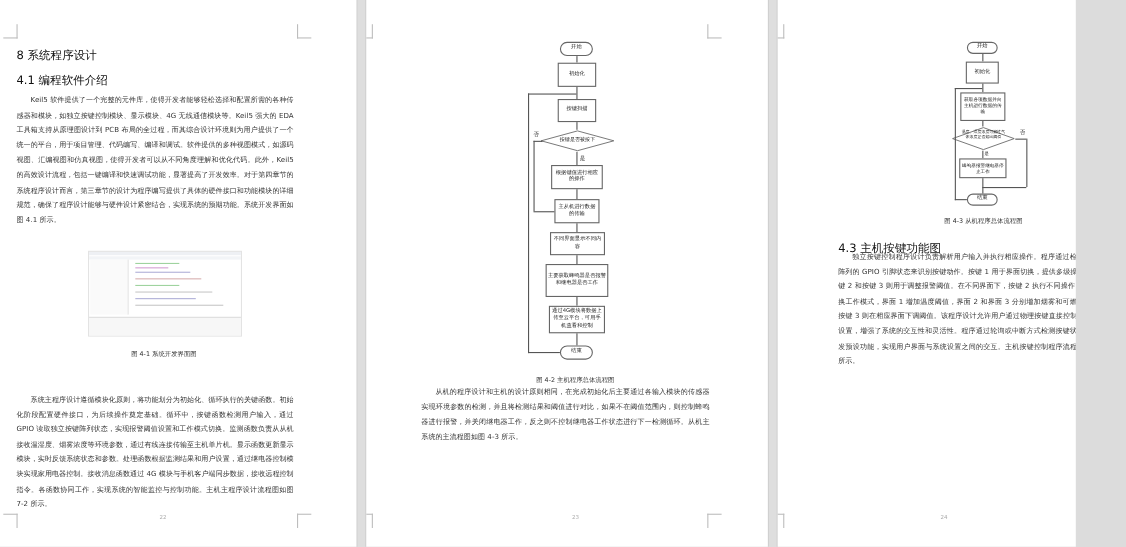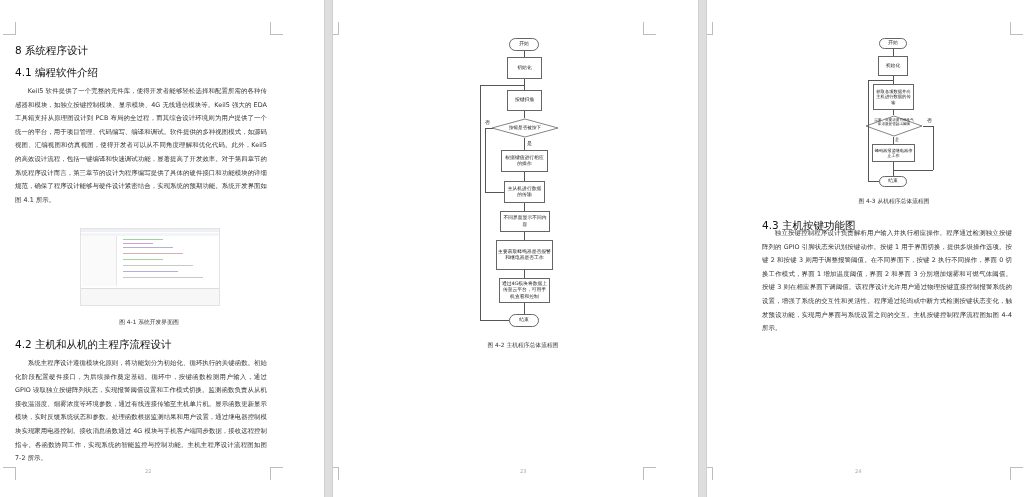--- a/index.html
+++ b/index.html
@@ -7,21 +7,21 @@
     width:1024px; height:497px; overflow:hidden; position:relative;
     background:#dcdcdc;
     font-family: "DejaVu Sans", "Liberation Sans", sans-serif;
     color:#222;
   }
   .page {
     position:absolute; top:0; height:497px; background:#fff; overflow:hidden;
   }
   #p1 { left:0; width:324px; }
   #p2 { left:333px; width:365px; }
-  #p3 { left:707px; width:317px; }
+  #p3 { left:707px; width:271px; }
   .gap { position:absolute; top:0; height:497px; background:#dedede; border-left:1px solid #cfcfcf; border-right:1px solid #cfcfcf; box-sizing:border-box; }
   .corner { position:absolute; width:12px; height:12px; border-color:#bdbdbd; border-style:solid; border-width:0; }
   .c-tl { border-right-width:1px; border-bottom-width:1px; }
   .c-tr { border-left-width:1px; border-bottom-width:1px; }
   .c-bl { border-right-width:1px; border-top-width:1px; }
   .c-br { border-left-width:1px; border-top-width:1px; }
 
   .h1 { position:absolute; font-size:10.5px; font-weight:normal; color:#111; white-space:nowrap; }
   .para {
     position:absolute; font-size:6.4px; line-height:13.6px; color:#333;
@@ -71,21 +71,20 @@
     <div class="line" style="left:42px;top:18px;width:50px;background:#b0b0d8;"></div>
     <div class="line" style="left:42px;top:24px;width:60px;background:#d8b0b0;"></div>
     <div class="line" style="left:42px;top:30px;width:40px;background:#9fd39f;"></div>
     <div class="line" style="left:42px;top:36px;width:70px;background:#c8c8c8;"></div>
     <div class="line" style="left:42px;top:42px;width:55px;background:#b0b0d8;"></div>
     <div class="line" style="left:42px;top:48px;width:80px;background:#c8c8c8;"></div>
     <div class="out"></div>
   </div>
   <div class="caption" style="left:80px;top:318px;width:138px;">图 4-1  系统开发界面图</div>
 
-  <div class="h1" style="left:15px;top:338px;">4.2  主机和从机的主程序流程设计</div>
   <div class="para" style="left:15px;top:357px;width:252px;">系统主程序设计遵循模块化原则，将功能划分为初始化、循环执行的关键函数。初始化阶段配置硬件接口，为后续操作奠定基础。循环中，按键函数检测用户输入，通过 GPIO 读取独立按键阵列状态，实现报警阈值设置和工作模式切换。监测函数负责从从机接收温湿度、烟雾浓度等环境参数，通过有线连接传输至主机单片机。显示函数更新显示模块，实时反馈系统状态和参数。处理函数根据监测结果和用户设置，通过继电器控制模块实现家用电器控制。接收消息函数通过 4G 模块与手机客户端同步数据，接收远程控制指令。各函数协同工作，实现系统的智能监控与控制功能。主机主程序设计流程图如图 7-2 所示。</div>
 
   <div class="pagenum" style="left:145px;top:468px;">22</div>
 </div>
 
 <div class="page" id="p2">
   <div class="corner c-tl" style="left:-7px;top:22px;"></div>
   <div class="corner c-tr" style="left:310px;top:22px;"></div>
   <div class="corner c-bl" style="left:-7px;top:467px;"></div>
   <div class="corner c-br" style="left:310px;top:467px;"></div>
@@ -119,20 +118,21 @@
     <div class="hline" style="left:159px;top:128px;width:1px;"></div>
     <div class="hline" style="left:152px;top:128px;width:8px;"></div>
     <div class="vline" style="left:152px;top:128px;height:64px;"></div>
     <div class="hline" style="left:152px;top:192px;width:19px;"></div>
 
     <div class="vline" style="left:147px;top:85px;height:236px;"></div>
     <div class="hline" style="left:147px;top:85px;width:44px;"></div>
     <div class="hline" style="left:147px;top:320px;width:29px;"></div>
   </div>
   <div class="caption" style="left:120px;top:341px;width:140px;">图 4-2  主机程序总体流程图</div>
+  <div class="para" style="left:50px;top:350px;width:262px;">从机的程序设计和主机的设计原则相同，在完成初始化后主要通过各输入模块的传感器实现环境参数的检测，并且将检测结果和阈值进行对比，如果不在阈值范围内，则控制蜂鸣器进行报警，并关闭继电器工作，反之则不控制继电器工作状态进行下一检测循环。从机主系统的主流程图如图 4-3 所示。</div>
 
   <div class="pagenum" style="left:187px;top:468px;">23</div>
 </div>
 
 <div class="page" id="p3">
   <div class="corner c-tl" style="left:-7px;top:22px;"></div>
   <div class="corner c-tr" style="left:303px;top:22px;"></div>
   <div class="corner c-bl" style="left:-7px;top:467px;"></div>
   <div class="corner c-br" style="left:303px;top:467px;"></div>
 

